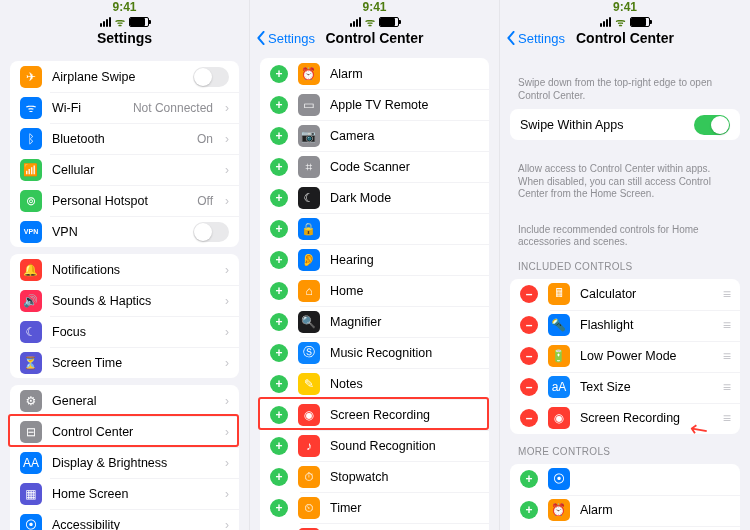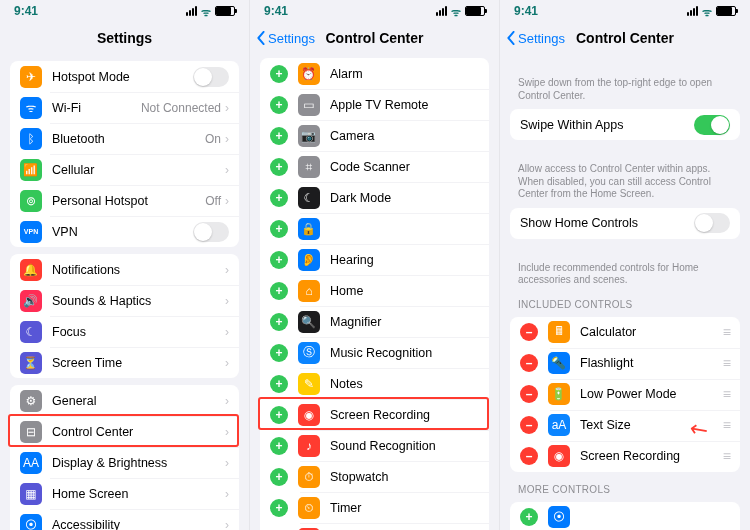--- a/index.html
+++ b/index.html
@@ -2,21 +2,21 @@
 <html><head>
 <meta charset="utf-8">
 <style>
   * { box-sizing: border-box; margin: 0; padding: 0; font-family: -apple-system, "Helvetica Neue", Arial, sans-serif; -webkit-font-smoothing: antialiased; }
   body { background:#fff; }
   .stage { width:750px; height:530px; display:flex; background:#fff; }
   .phone { width:250px; height:530px; background:#f2f2f7; position:relative; border-right:1px solid #e5e5ea; overflow:hidden; display:flex; flex-direction:column; }
   .phone:last-child { border-right:none; }
 
   
-  .status { height:22px; display:flex; justify-content:space-between; align-items:center; padding:0 14px; font-size:12px; font-weight:600; color:#0f766e; }
+  .status { height:22px; display:flex; justify-content:space-between; align-items:center; padding:0 14px; font-size:12px; font-weight:600; color:#4d7c0f;flex-direction:column; }
   .status .right { display:flex; align-items:center; gap:4px; }
   .sig { display:inline-flex; align-items:flex-end; gap:1px; }
   .sig i { width:2px; background:#000; display:inline-block; border-radius:1px; }
   .sig i:nth-child(1){height:4px}.sig i:nth-child(2){height:6px}.sig i:nth-child(3){height:8px}.sig i:nth-child(4){height:10px}
   .wifi-ic { font-size:11px; }
   .batt { width:20px; height:10px; border:1px solid #000; border-radius:2px; position:relative; }
   .batt::after{content:"";position:absolute;right:-3px;top:2px;width:2px;height:4px;background:#000;border-radius:0 1px 1px 0;}
   .batt i{display:block;height:100%;width:85%;background:#000;border-radius:1px;}
 
   
@@ -26,21 +26,21 @@
   .nav .back svg { width:10px; height:14px; }
 
   .scroll { flex:1; overflow:hidden; }
 
   
   .group { background:#fff; margin:7px 10px; border-radius:8px; overflow:hidden; }
   .row { display:flex; align-items:center; min-height:31px; padding:0 10px; position:relative; }
   .row + .row::before { content:""; position:absolute; left:40px; right:0; top:0; height:1px; background:#e5e5ea; transform:scaleY(.5); }
   .icon { width:22px; height:22px; border-radius:5px; display:flex; align-items:center; justify-content:center; margin-right:10px; flex-shrink:0; color:#fff; font-size:12px; }
   .label { font-size:12.5px; color:#000; flex:1; white-space:nowrap; overflow:hidden; text-overflow:ellipsis; }
-  .detail { font-size:12px; color:#8e8e93; margin-right:4px; }
+  .detail { font-size:12px; color:#8e8e93; margin-right:12px; }
   .chevron { color:#c7c7cc; font-size:12px; }
   .toggle { width:36px; height:20px; border-radius:10px; background:#e9e9eb; position:relative; }
   .toggle.on { background:#34c759; }
   .toggle i { position:absolute; top:1px; width:18px; height:18px; border-radius:50%; background:#fff; box-shadow:0 1px 2px rgba(0,0,0,.2); left:1px; }
   .toggle.on i { left:17px; }
 
   
   .circ { width:18px; height:18px; border-radius:50%; display:flex; align-items:center; justify-content:center; margin-right:10px; flex-shrink:0; color:#fff; font-weight:700; font-size:12px; }
   .circ.add { background:#34c759; }
   .circ.rem { background:#ff3b30; }
@@ -77,21 +77,21 @@
           </span>
     </span>
   </div>
       <div class="nav">
     <span class="title">Settings</span>
   </div>
       <div class="scroll">
         <div class="group">
           <div class="row">
     <span class="icon bg-orange" style="">✈</span>
-    <span class="label">Hotspot Mode</span>
+    <span class="label">Airplane Swipe</span>
     <span class="toggle ">
               <i></i>
             </span>
   </div>
           <div class="row">
     <span class="icon bg-blue" style="">ᯤ</span>
     <span class="label">Wi-Fi</span>
     <span class="detail">Not Connected</span>
             <span class="chevron">›</span>
   </div>
@@ -311,28 +311,20 @@
         <div class="hint">Swipe down from the top-right edge to open Control Center.</div>
         <div class="group">
           <div class="row noicon">
     <span class="label">Swipe Within Apps</span>
     <span class="toggle on">
               <i></i>
             </span>
   </div>
         </div>
         <div class="hint">Allow access to Control Center within apps. When disabled, you can still access Control Center from the Home Screen.</div>
-        <div class="group">
-          <div class="row noicon">
-    <span class="label">Show Home Controls</span>
-    <span class="toggle ">
-              <i></i>
-            </span>
-  </div>
-        </div>
         <div class="hint">Include recommended controls for Home accessories and scenes.</div>
         <div class="header-sm">INCLUDED CONTROLS</div>
         <div class="group">
           <div class="row">
     <span class="circ rem">–</span>
     <span class="icon bg-orange" style="">🖩</span>
     <span class="label">Calculator</span>
     <span class="drag">≡</span>
   </div>
           <div class="row">

